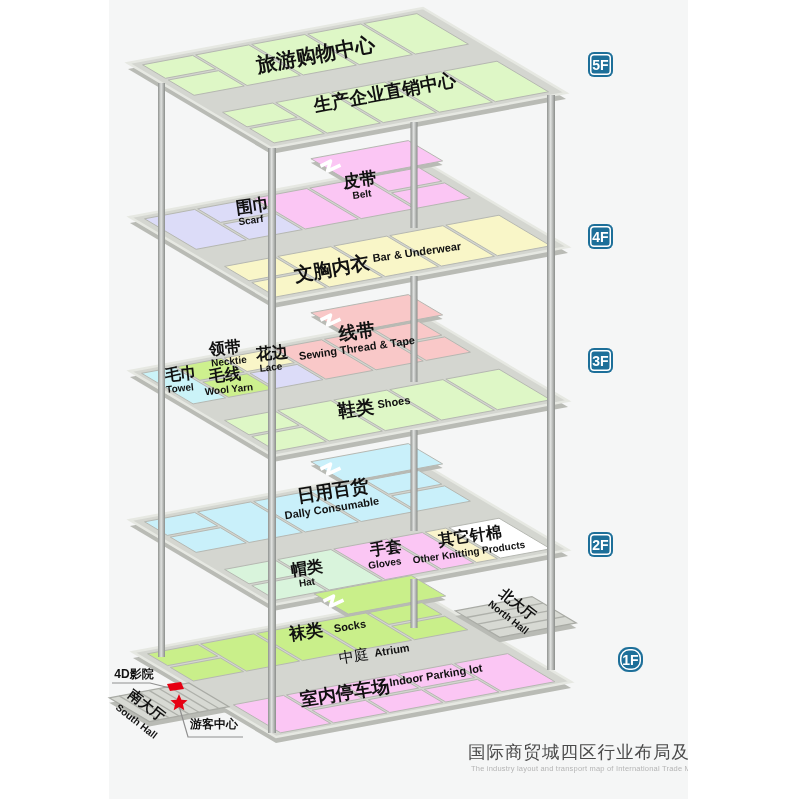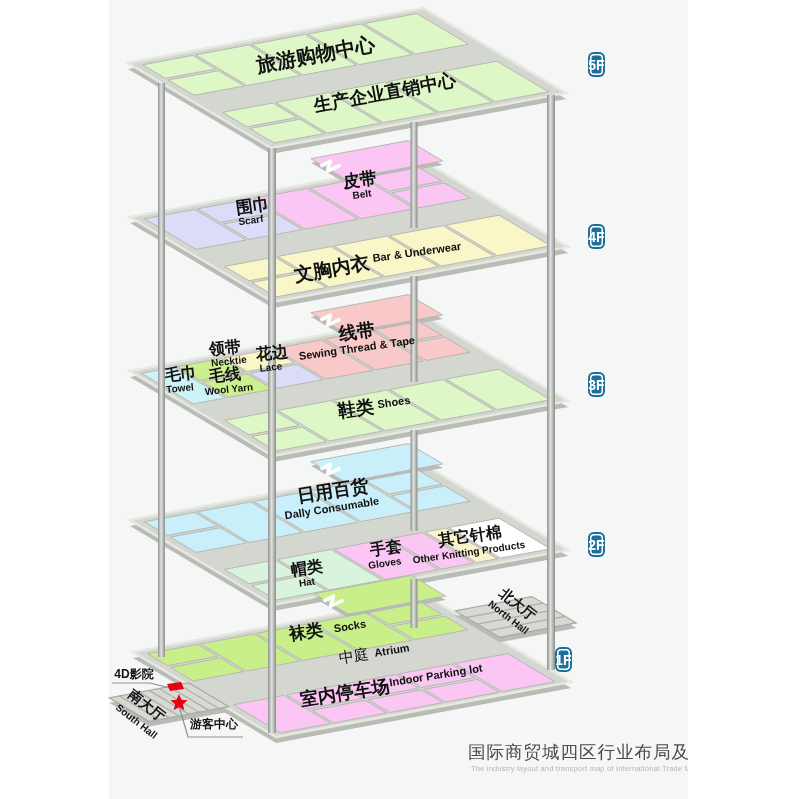--- a/index.html
+++ b/index.html
@@ -1,20 +1,20 @@
 <!DOCTYPE html>
 <html><head>
 <meta charset="utf-8">
 <style>
   html,body{margin:0;padding:0;}
   body{font-family:"Liberation Sans", sans-serif;}
   .canvas{position:relative;width:799px;height:799px;background:#ffffff;overflow:hidden;}
   .map-bg{position:absolute;left:109px;top:0;width:579px;height:799px;background:#f5f6f6;}
   .scene-svg{position:absolute;left:0;top:0;}
-  .badge{position:absolute;width:17px;height:25px;background:#1d6f99;border-radius:6px;
+  .badge{position:absolute;width:25px;height:25px;background:#1d6f99;border-radius:6px;
          box-shadow:inset 0 0 0 2px #1d6f99, inset 0 0 0 3.5px #ffffff;
          color:#fff;font:700 14px "Liberation Sans", sans-serif;
          display:flex;align-items:center;justify-content:center;letter-spacing:0px;}
   .title-clip{position:absolute;left:0;top:0;width:688px;height:799px;overflow:hidden;pointer-events:none;}
   .map-title{position:absolute;left:468px;top:740px;width:400px;white-space:nowrap;
              font-size:17.5px;color:#4a4a4a;letter-spacing:1px;}
   .map-subtitle{position:absolute;left:471px;top:764px;width:400px;white-space:nowrap;
                 font-size:7.5px;color:#b5b5b5;letter-spacing:0.2px;}
   svg text{font-family:"Liberation Sans", sans-serif;}
 </style>
@@ -184,21 +184,21 @@
       <text x="517" y="605" font-size="14" font-weight="700" fill="#111111" text-anchor="middle" dominant-baseline="middle" transform="rotate(38 517 605)">北大厅</text>
       <text x="508" y="618" font-size="10" font-weight="700" fill="#111111" text-anchor="middle" dominant-baseline="middle" transform="rotate(38 508 618)">North Hall</text>
       <text x="146" y="706" font-size="14" font-weight="700" fill="#111111" text-anchor="middle" dominant-baseline="middle" transform="rotate(38 146 706)">南大厅</text>
       <text x="136" y="722" font-size="10" font-weight="700" fill="#111111" text-anchor="middle" dominant-baseline="middle" transform="rotate(38 136 722)">South Hall</text>
       <text x="134" y="675" font-size="12" font-weight="700" fill="#111111" text-anchor="middle" dominant-baseline="middle" transform="rotate(0 134 675)">4D影院</text>
       <text x="214" y="725" font-size="12" font-weight="700" fill="#111111" text-anchor="middle" dominant-baseline="middle" transform="rotate(0 214 725)">游客中心</text>
     </svg>
 
   <div class="badge" id="badge-0" style="left: 588px; top: 52px;">5F</div>
   <div class="badge" id="badge-1" style="left: 588px; top: 224px;">4F</div>
-  <div class="badge" id="badge-2" style="left: 588px; top: 372px;">3F</div>
+  <div class="badge" id="badge-2" style="left: 588px; top: 348px;">3F</div>
   <div class="badge" id="badge-3" style="left: 588px; top: 532px;">2F</div>
-  <div class="badge" id="badge-4" style="left: 555px; top: 647px;">1F</div>
+  <div class="badge" id="badge-4" style="left: 618px; top: 647px; border-radius: 11px;">1F</div>
 
   <div class="title-clip">
     <div class="map-title">国际商贸城四区行业布局及交通图</div>
     <div class="map-subtitle">The industry layout and transport map of International Trade Mart District Four</div>
   </div>
 </div>
 
 </body></html>

